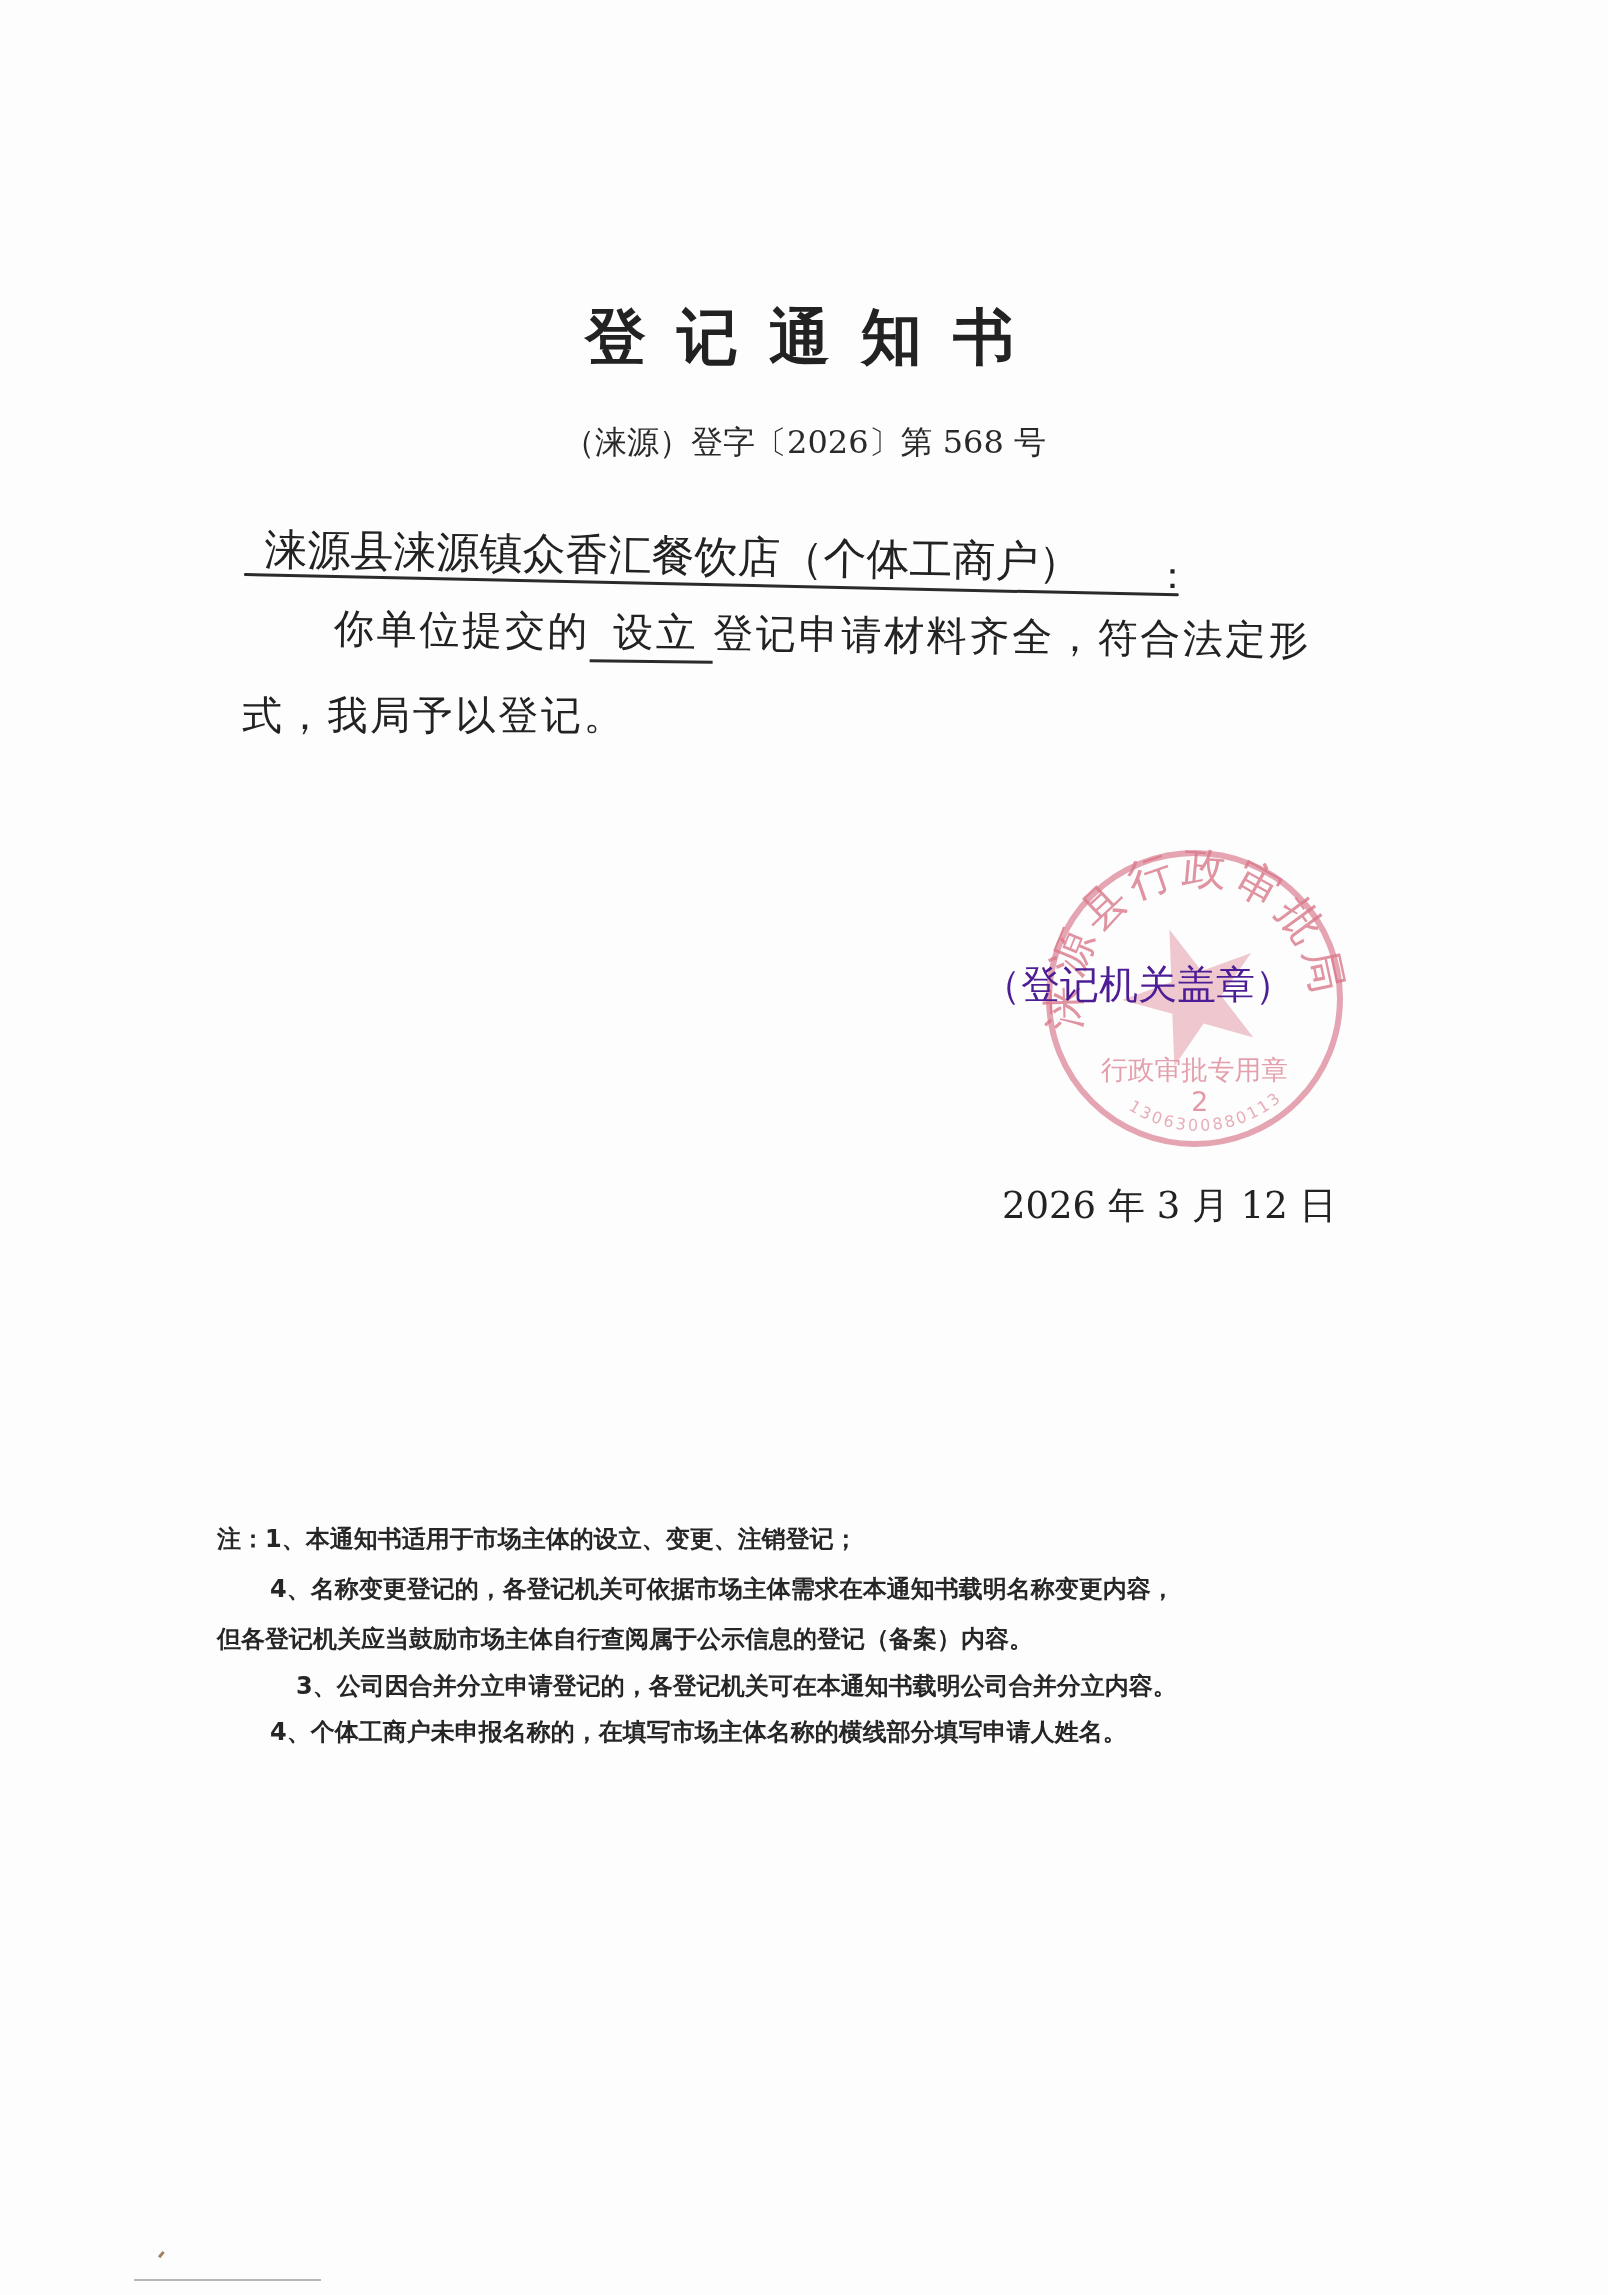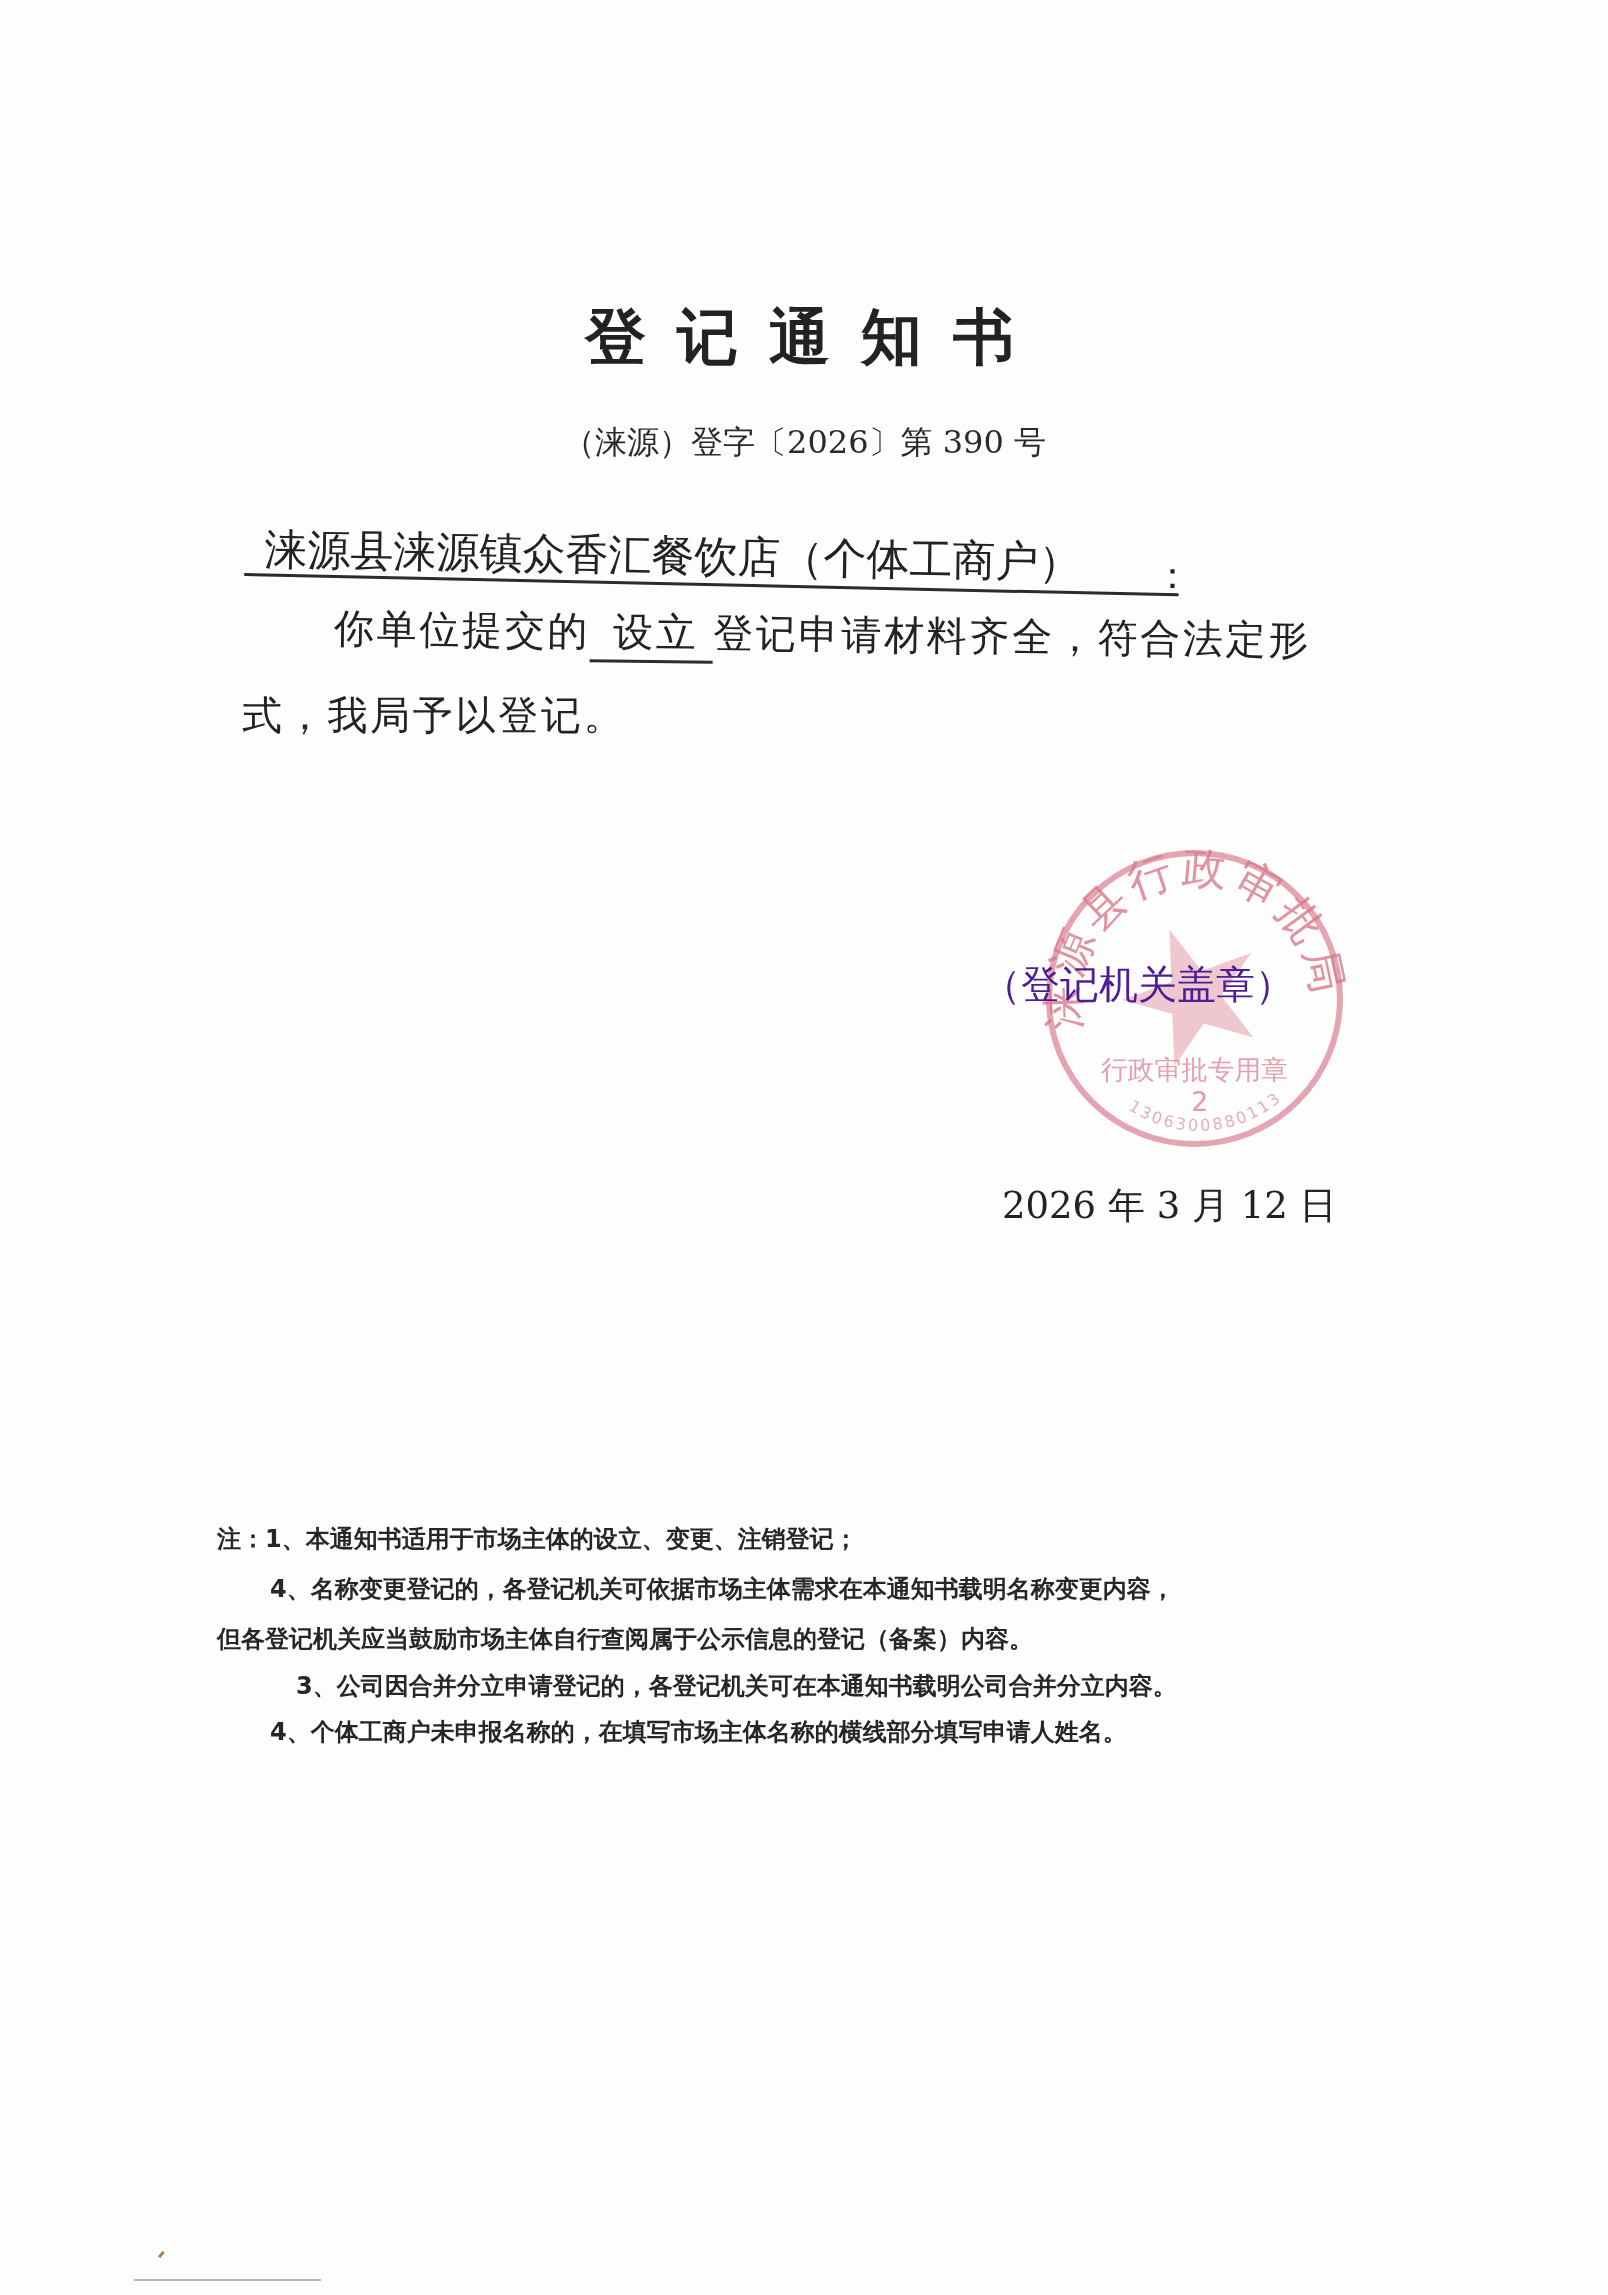--- a/index.html
+++ b/index.html
@@ -26,21 +26,21 @@
   #note2b { left:217px; top:1623px; }
   #note3 { left:268px; top:1670px;margin-left:28px; }
   #note4 { left:270px; top:1716px; }
   #scan-edge { left:134px; top:2279px; width:187px; height:2px; background:#888; opacity:.6; }
   #speck { left:160px; top:2251px; width:2.7px; height:6.7px; background:#a08060; transform:rotate(40deg); }
 </style>
 </head>
 <body>
 
 <div id="title" class="abs">登记通知书</div>
-<div id="docno" class="abs">（涞源）登字〔2026〕第 390 号</div>
+<div id="docno" class="abs">（涞源）登字〔2026〕第 568 号</div>
 
 <div id="name-line" class="abs">涞源县涞源镇众香汇餐饮店（个体工商户）</div>
 <div id="name-underline" class="abs"></div>
 <div id="name-colon" class="abs">：</div>
 
 <div id="body1" class="abs body-line"><span>你单位提交的</span><span class="blank">设立</span><span>登记申请材料齐全，符合法定形</span></div>
 <div id="body2" class="abs body-line">式，我局予以登记。</div>
 
 <svg id="seal" class="abs" viewBox="0 0 460 460">
   <defs>

